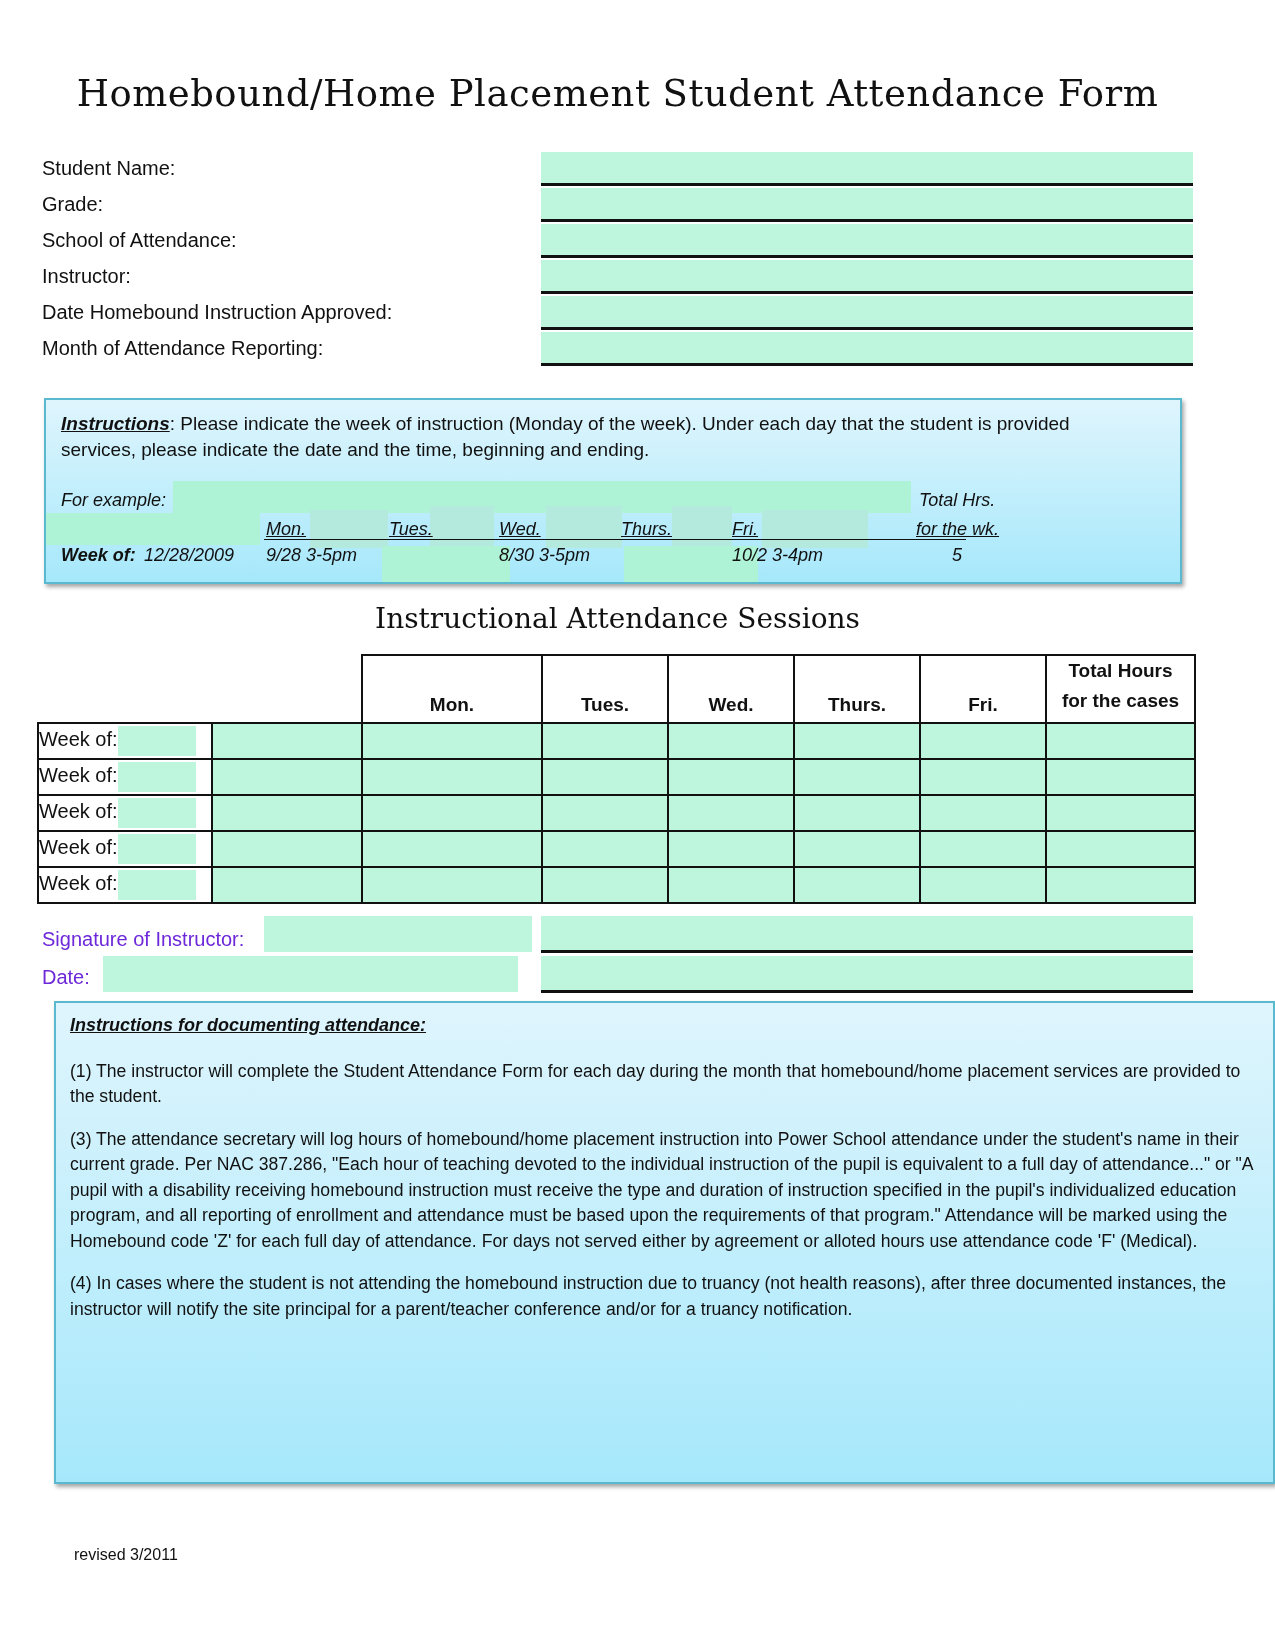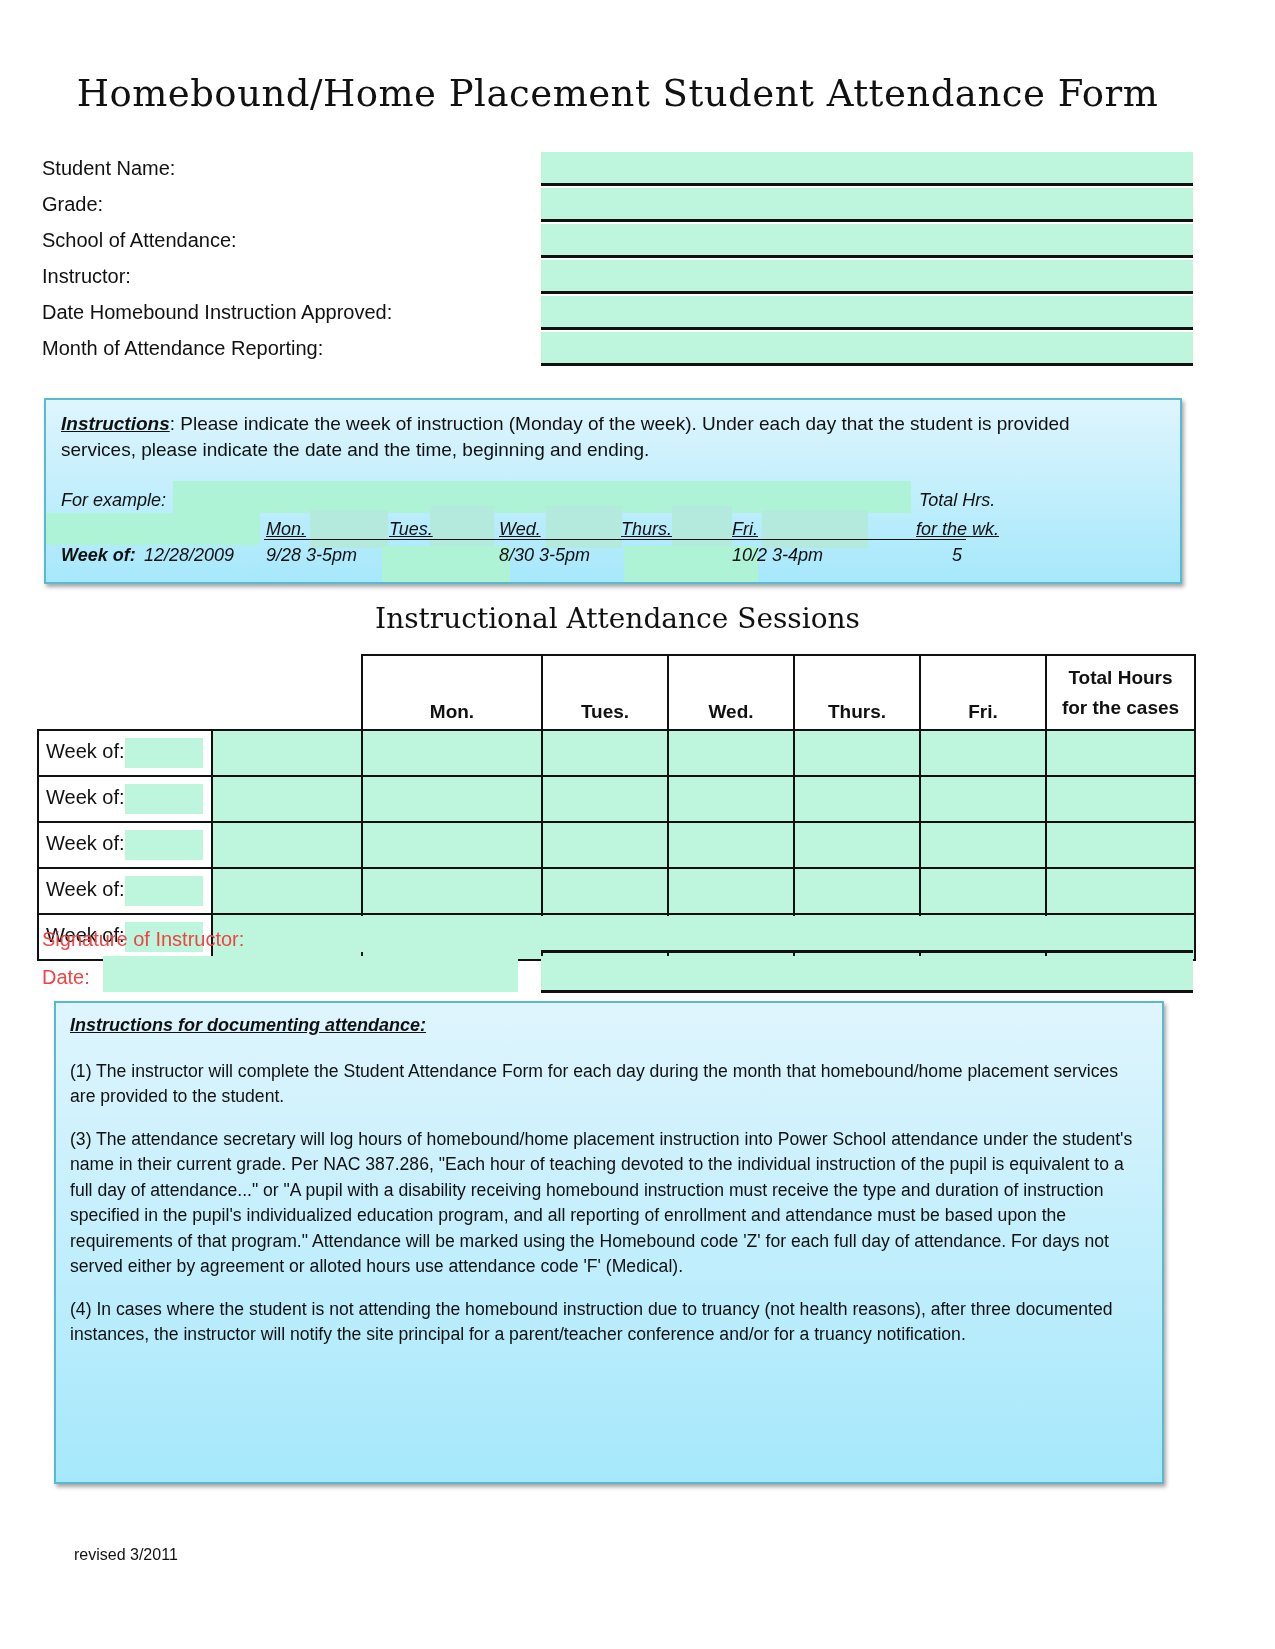--- a/index.html
+++ b/index.html
@@ -6,21 +6,21 @@
     body {
       width: 1275px; height: 1649px; position: relative; overflow: hidden;
       font-family: "Liberation Sans", "DejaVu Sans", sans-serif; color: #111;
     }
     .abs { position: absolute; }
     .title {
       left: 0; width: 1235px; top: 72px; text-align: center;
       font-family: "DejaVu Serif", "Liberation Serif", serif;
       font-size: 37px; letter-spacing: 0.5px; color: #111;
     }
-    .lbl { font-size: 20px; color: #ef4444; }
+    .lbl { font-size: 20px; color: #6d28d9; }
     .field {
       background: #bdf6dc; box-sizing: border-box;
     }
     .field.underline { border-bottom: 3px solid #111; }
     
     .info-label { left: 42px; font-size: 20px; }
     .info-field { left: 541px; width: 652px; height: 34px; }
 
     
     .box {
@@ -37,21 +37,21 @@
       left: 0; width: 1235px; top: 602px; text-align: center;
       font-family: "DejaVu Serif", "Liberation Serif", serif;
       font-size: 28px; color: #111;
     }
 
     
     table.att {
       position: absolute; border-collapse: collapse; table-layout: fixed;
     }
     table.att td, table.att th {
-      border: 2.5px solid #111; padding: 7px; box-sizing: border-box;
+      border: 2.5px solid #111; padding: 0; box-sizing: border-box;
     }
     table.att th {
       font-weight: bold; font-size: 19px; vertical-align: bottom;
       padding-bottom: 6px; text-align: center; background: #fff;
     }
     table.att td.cell { background: #bdf6dc; }
     .blank-th { border: none !important; background: transparent !important; }
     td.weeklbl {
       font-size: 20px; padding-left: 3px; white-space: nowrap; background: #fff;
     }
@@ -204,20 +204,20 @@
 <div>
   <div class="abs lbl" style="left:42px; top:928px;">Signature of Instructor:</div>
   <div class="abs field" style="left:264px; top:916px; width:268px; height:36px;"></div>
   <div class="abs field underline" style="left:541px; top:916px; width:652px; height:37px;"></div>
 
   <div class="abs lbl" style="left:42px; top:966px;">Date:</div>
   <div class="abs field" style="left:103px; top:956px; width:415px; height:36px;"></div>
   <div class="abs field underline" style="left:541px; top:956px; width:652px; height:37px;"></div>
 </div>
 
-<div class="abs box ins2" style="left:54px; top:1001px; width:1110px; height:483px; padding:10px 14px;">
+<div class="abs box ins2" style="left:54px; top:1001px; width:1221px; height:483px; padding:10px 14px;">
   <p class="head">Instructions for documenting attendance:</p>
   <p>(1)  The instructor will complete the Student Attendance Form for each day during the month that homebound/home placement services are provided to the student.</p>
   <p>(3)  The attendance secretary will log hours of homebound/home placement instruction into Power School attendance under the student's name in their current grade.  Per NAC 387.286, "Each hour of teaching devoted to the individual instruction of the pupil is equivalent to a full day of attendance..." or "A pupil with a disability receiving  homebound instruction must receive the type and duration of instruction specified in the pupil's individualized education program, and all reporting of enrollment and attendance must be based upon the requirements of that program."  Attendance will be marked using the Homebound code 'Z' for each full day of attendance.  For days not served either by agreement or alloted hours use attendance code 'F' (Medical).</p>
   <p>(4)  In cases where the student is not attending the  homebound instruction due to truancy (not health reasons), after three documented instances, the instructor will notify the site principal for a parent/teacher conference and/or for a truancy notification.</p>
 </div>
 
 <div class="abs" style="left:42px; top:1546px; font-size:16px;margin-left:32px;">revised 3/2011</div>
 
 </body></html>

